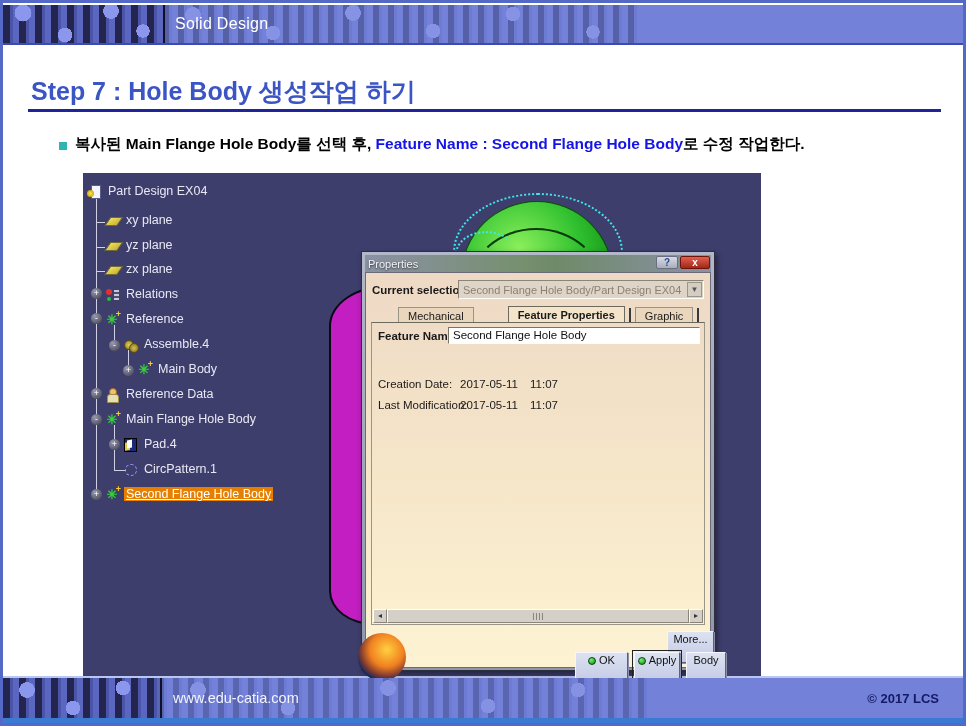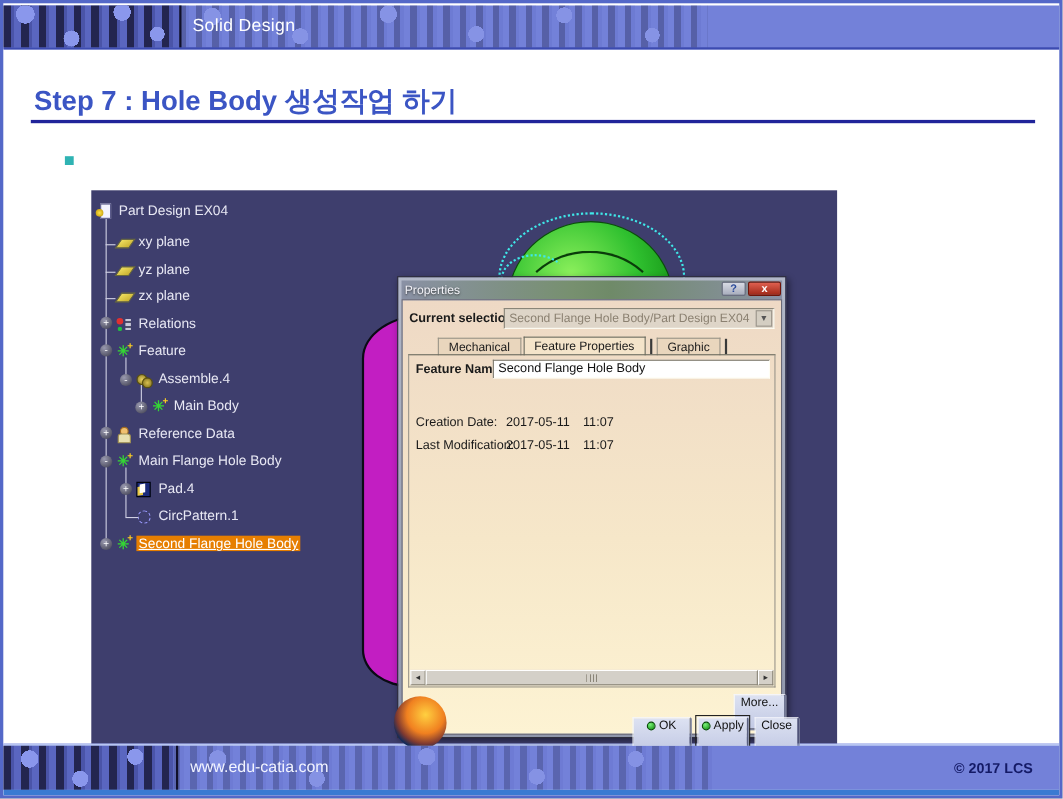--- a/index.html
+++ b/index.html
@@ -103,21 +103,21 @@
   .cs-label { position:absolute; left:6px; top:11px; }
   .combo { position:absolute; left:92px; top:7px; right:6px; height:19px; background:#ded5c8;
            border:1px solid; border-color:#8a8578 #fffef4 #fffef4 #8a8578; display:flex; align-items:center; }
   .combo .cv { flex:1; font-size:11px; color:#8b8171; padding-left:4px; white-space:nowrap; overflow:hidden; }
   .combo .ca { width:15px; height:15px; margin-right:1px; background:#d4cec2; border:1px solid #9a958a;
                font-size:8px; line-height:14px; text-align:center; color:#555; }
 
   .tabs { position:absolute; left:8px; top:33px; height:17px; display:flex; align-items:flex-end;padding-left:24px; }
   .tab { height:16px; padding:0 9px; font-size:11px; line-height:16px; color:#1a1a1a;
          background:#e9d6bd; border:1px solid #9a9488; border-bottom:none; margin-right:2px; }
-  .tab.active { background:#f4e4ca; height:17px; font-weight:normal; border-color:#6a6a5e; }
+  .tab.active { background:#f4e4ca; height:17px; font-weight:bold; border-color:#6a6a5e;margin-left:32px; }
   .tab-bar { width:2px; height:14px; background:#3a3a3a; margin:0 4px 1px 2px; }
 
   .content { position:absolute; left:5px; top:49px; right:5px; height:303px;
              border:1px solid #9a958a; border-top-color:#6a6a5e; background:transparent; }
   .fn-label { position:absolute; left:6px; top:7px; }
   .fn-input { position:absolute; left:76px; top:4px; right:4px; height:17px; background:#fff;
               border:1px solid; border-color:#7a7568 #fffef4 #fffef4 #7a7568;
               font-size:11.5px; padding-left:4px; color:#111; line-height:15px; }
   .meta-row { position:absolute; font-size:11.5px; color:#1a1a1a; }
   .meta-row .v1 { position:absolute; left:82px; white-space:nowrap; }
@@ -176,20 +176,21 @@
     <div class="hdr-pat2"></div>
     <div class="hdr-sep"></div>
     <div class="hdr-title">Solid Design</div>
     <div class="hdr-brand">CATIA V5</div>
   </div>
 
   <div class="pg-title">Step 7 : Hole Body 생성작업 하기</div>
   <div class="pg-rule"></div>
 
   <div class="bullet-sq"></div>
+  <div class="instr"><span>복사된 </span><span>Main Flange Hole Body</span><span>를 선택 후, </span><span class="blue">Feature Name : Second Flange Hole Body</span><span>로 수정 작업한다.</span></div>
 
   <div class="vp">
 
     <div class="dome-dots"></div>
     <div class="dome">
       <div class="dome-arc a1"></div>
       <div class="dome-arc a2"></div>
     </div>
     <div class="dome-dots2"></div>
     <div class="blob"></div>
@@ -228,21 +229,21 @@
       <div class="titem" style="left:22px; top:87px;">
         <span class="ic ic-plane"></span>
         <span class="lbl">zx plane</span>
       </div>
       <div class="titem" style="left:22px; top:112px;">
         <span class="ic ic-rel"></span>
         <span class="lbl">Relations</span>
       </div>
       <div class="titem" style="left:22px; top:137px;">
         <span class="ic ic-body">✳</span>
-        <span class="lbl">Feature</span>
+        <span class="lbl">Reference</span>
       </div>
       <div class="titem" style="left:40px; top:162px;">
         <span class="ic ic-asm"></span>
         <span class="lbl">Assemble.4</span>
       </div>
       <div class="titem" style="left:54px; top:187px;">
         <span class="ic ic-body">✳</span>
         <span class="lbl">Main Body</span>
       </div>
       <div class="titem" style="left:22px; top:212px;">
@@ -309,21 +310,21 @@
           <div class="hscroll">
             <div class="sc-btn">◂</div>
             <div class="sc-thumb"></div>
             <div class="sc-btn">▸</div>
           </div>
         </div>
 
         <div class="btn btn-more">More...</div>
         <div class="btn btn-ok"><span class="led"></span><span>OK</span></div>
         <div class="btn btn-apply"><span class="led"></span><span>Apply</span></div>
-        <div class="btn btn-close">Close</div>
+        <div class="btn btn-close">Body</div>
 
         <div class="sun"></div>
       </div>
     </div>
   </div>
 
   <div class="ftr">
     <div class="ftr-pat1"></div>
     <div class="ftr-pat2"></div>
     <div class="ftr-sep"></div>

